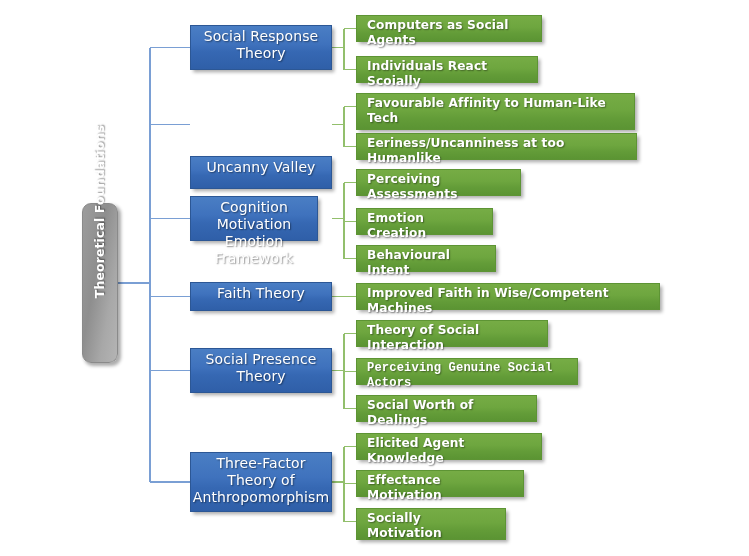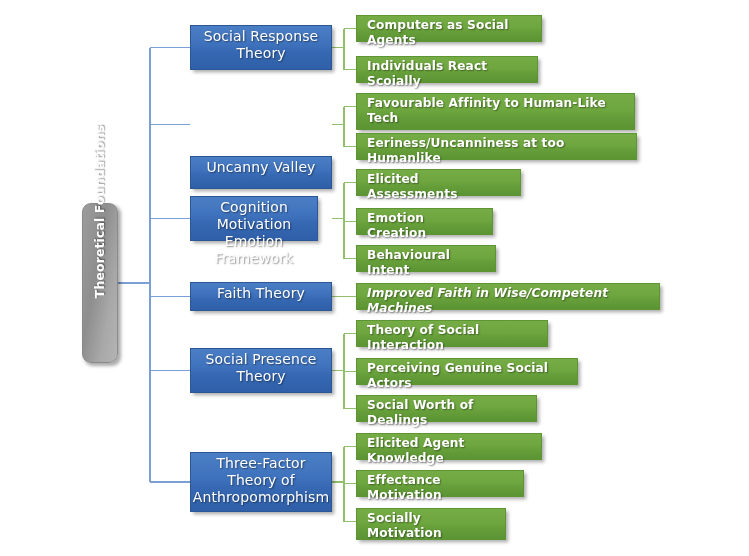--- a/index.html
+++ b/index.html
@@ -126,41 +126,41 @@
     <div class="node leaf-node" style="left: 356px; top: 93px; width: 279px; height: 37px;">
       <span>Favourable Affinity to Human-Like Tech</span>
     </div>
     <div class="node leaf-node" style="left: 356px; top: 133px; width: 281px; height: 27px;">
       <span>Eeriness/Uncanniness at too Humanlike</span>
     </div>
     <div class="node theory-node" style="left: 190px; top: 196px; width: 128px; height: 45px;">
       <span>Cognition Motivation Emotion Framework</span>
     </div>
     <div class="node leaf-node" style="left: 356px; top: 169px; width: 165px; height: 27px;">
-      <span>Elicited Assessments</span>
+      <span>Perceiving Assessments</span>
     </div>
     <div class="node leaf-node" style="left: 356px; top: 208px; width: 137px; height: 27px;">
       <span>Emotion Creation</span>
     </div>
     <div class="node leaf-node" style="left: 356px; top: 245px; width: 140px; height: 27px;">
       <span>Behavioural Intent</span>
     </div>
     <div class="node theory-node" style="left: 190px; top: 282px; width: 142px; height: 29px;">
       <span>Faith Theory</span>
     </div>
-    <div class="node leaf-node" style="left: 356px; top: 283px; width: 304px; height: 27px; font-style: italic;">
+    <div class="node leaf-node" style="left: 356px; top: 283px; width: 304px; height: 27px;">
       <span>Improved Faith in Wise/Competent Machines</span>
     </div>
     <div class="node theory-node" style="left: 190px; top: 348px; width: 142px; height: 45px;">
       <span>Social Presence Theory</span>
     </div>
     <div class="node leaf-node" style="left: 356px; top: 320px; width: 192px; height: 27px;">
       <span>Theory of Social Interaction</span>
     </div>
-    <div class="node leaf-node" style="left: 356px; top: 358px; width: 222px; height: 27px;">
+    <div class="node leaf-node" style="left: 356px; top: 358px; width: 222px; height: 27px; font-family: Liberation Mono, monospace;">
       <span>Perceiving Genuine Social Actors</span>
     </div>
     <div class="node leaf-node" style="left: 356px; top: 395px; width: 181px; height: 27px;">
       <span>Social Worth of Dealings</span>
     </div>
     <div class="node theory-node" style="left: 190px; top: 452px; width: 142px; height: 60px;">
       <span>Three-Factor Theory of Anthropomorphism</span>
     </div>
     <div class="node leaf-node" style="left: 356px; top: 433px; width: 186px; height: 27px;">
       <span>Elicited Agent Knowledge</span>

